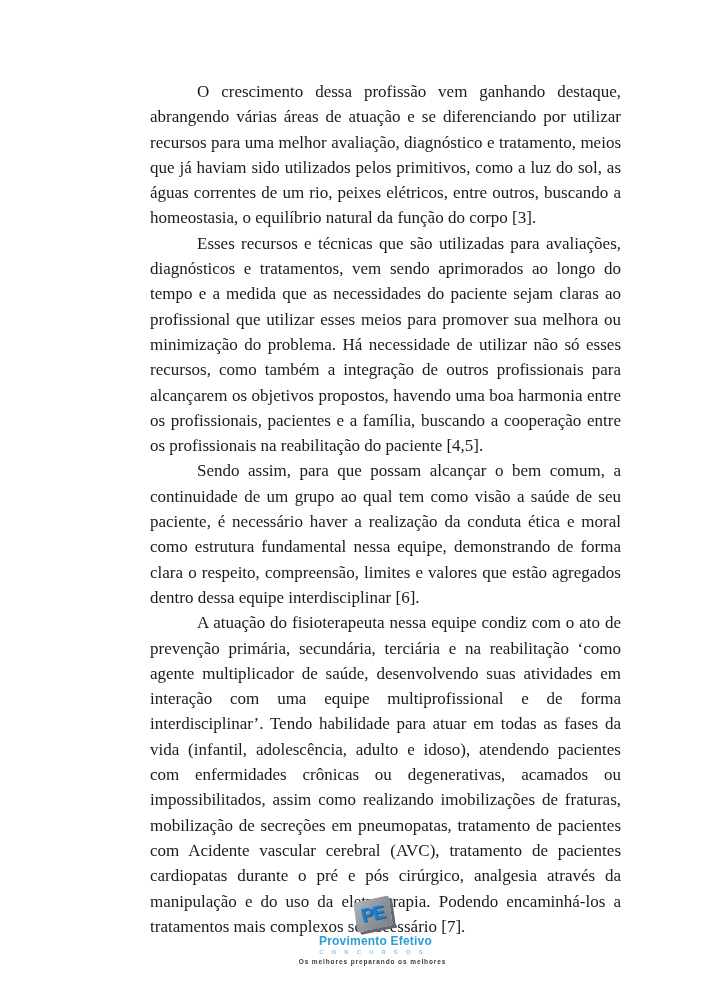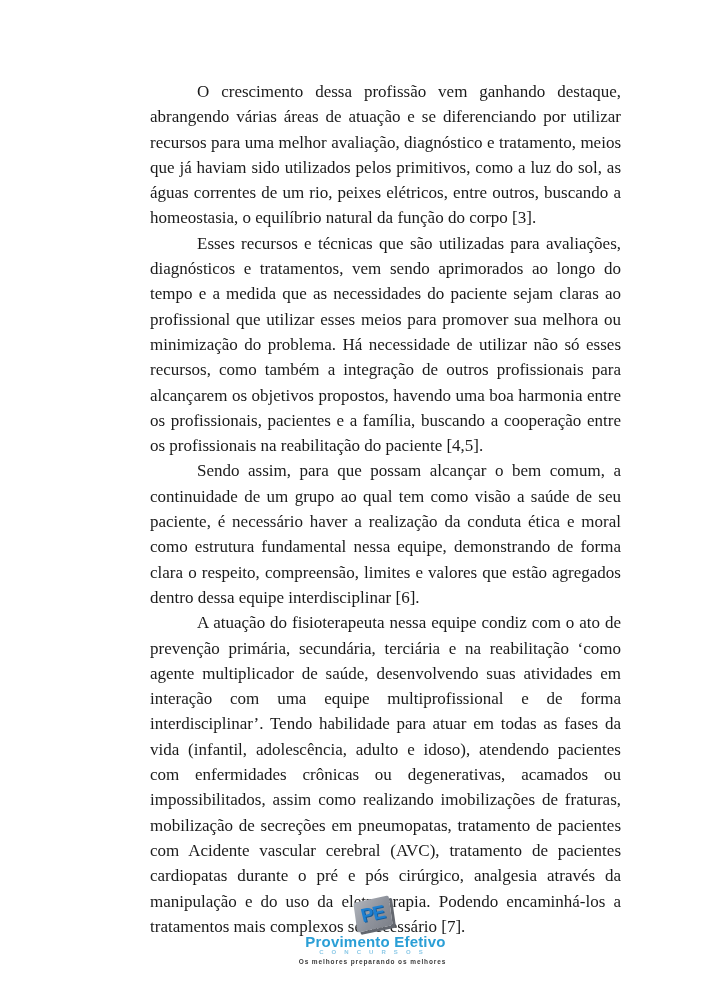--- a/index.html
+++ b/index.html
@@ -56,21 +56,21 @@
     font-weight: bold;
     font-size: 19px;
     letter-spacing: -1px;
     color: #1d7fd1;
     text-shadow: 1px 1px 0 #145a96;
     transform: skewX(6deg);
   }
   .brand-name {
     color: #2b9fd6;
     font-weight: bold;
-    font-size: 15px;
+    font-size: 12px;
     letter-spacing: 0.2px;
     line-height: 13px;
     white-space: nowrap;
     padding-left: 6px;
   }
   .brand-subtitle {
     color: #8cc9e7;
     font-size: 6px;
     font-weight: bold;
     letter-spacing: 3.2px;

